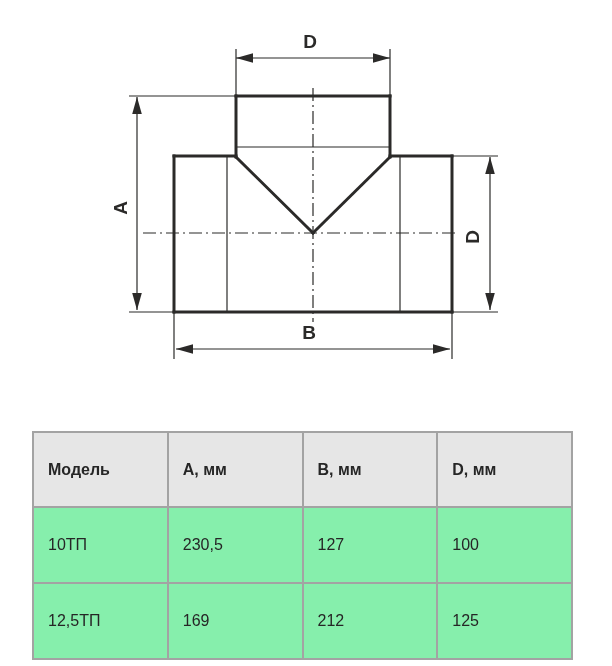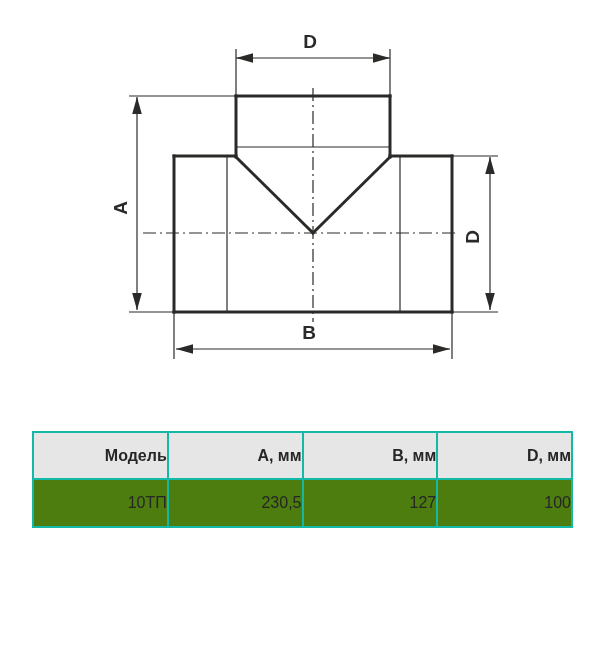--- a/index.html
+++ b/index.html
@@ -31,32 +31,32 @@
     left: 32px;
     top: 431px;
     width: 541px;
     border-collapse: collapse;
     table-layout: fixed;
     font-family: "Liberation Sans", sans-serif;
     font-size: 16px;
     color: #262626;
   }
   table.spec th, table.spec td {
-    border: 2px solid #14b8a6;
-    text-align: right;
+    border: 2px solid #a3a3a3;
+    text-align: left;
     vertical-align: middle;
-    padding: 0;
+    padding: 14px;
   }
   table.spec th {
     background: #e6e6e6;
     font-weight: bold;
     height: 45px;
   }
   table.spec td {
-    background: #4d7c0f;
+    background: #86efac;
     font-weight: normal;
     height: 46px;
   }
 </style>
 </head>
 <body>
 
 <div id="page">
 
   <svg id="drawing" width="612" height="412" viewBox="0 0 612 412" xmlns="http://www.w3.org/2000/svg">
@@ -132,16 +132,22 @@
         <th>D, мм</th>
       </tr>
     </thead>
     <tbody>
       <tr>
         <td>10ТП</td>
         <td>230,5</td>
         <td>127</td>
         <td>100</td>
       </tr>
+      <tr>
+        <td>12,5ТП</td>
+        <td>169</td>
+        <td>212</td>
+        <td>125</td>
+      </tr>
     </tbody>
   </table>
 
 </div>
 
 </body></html>

